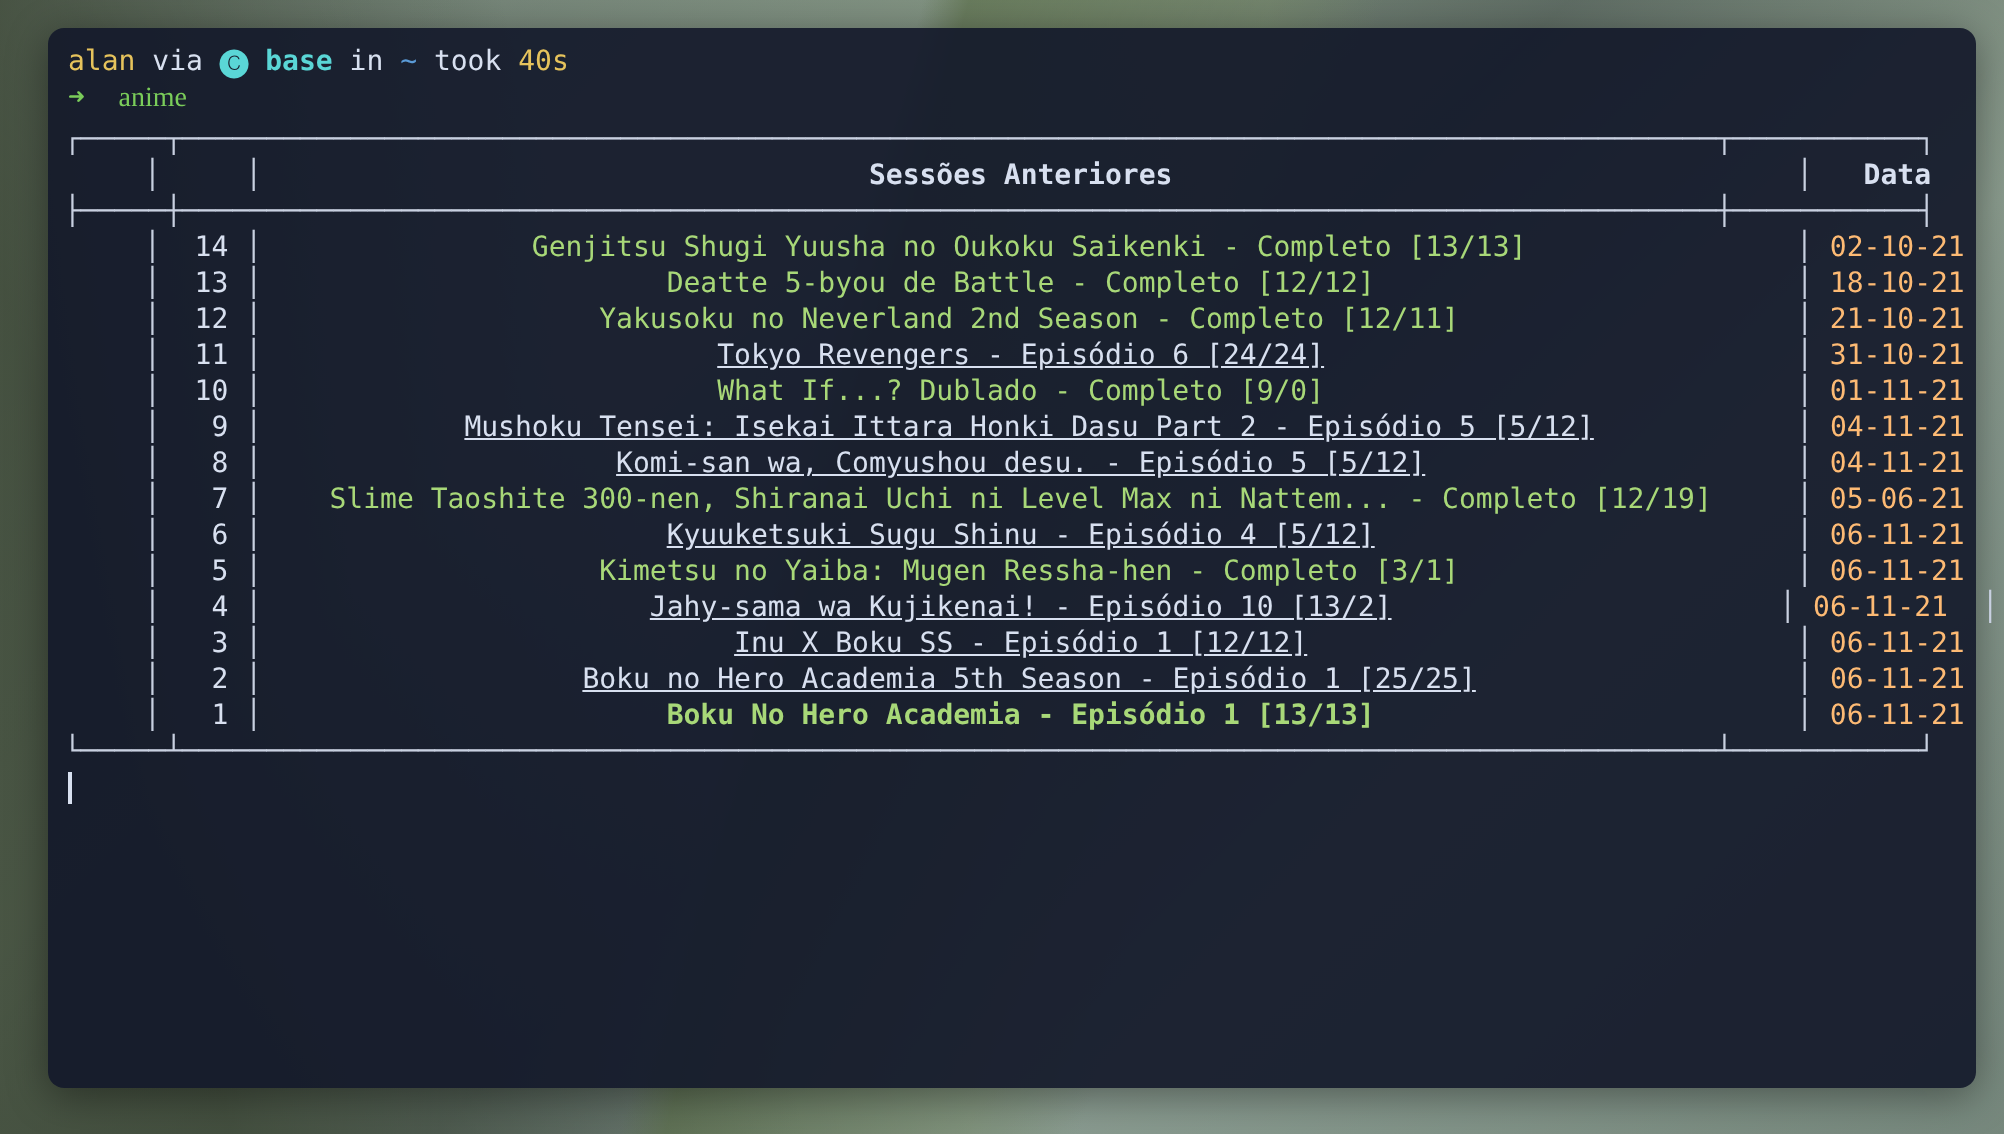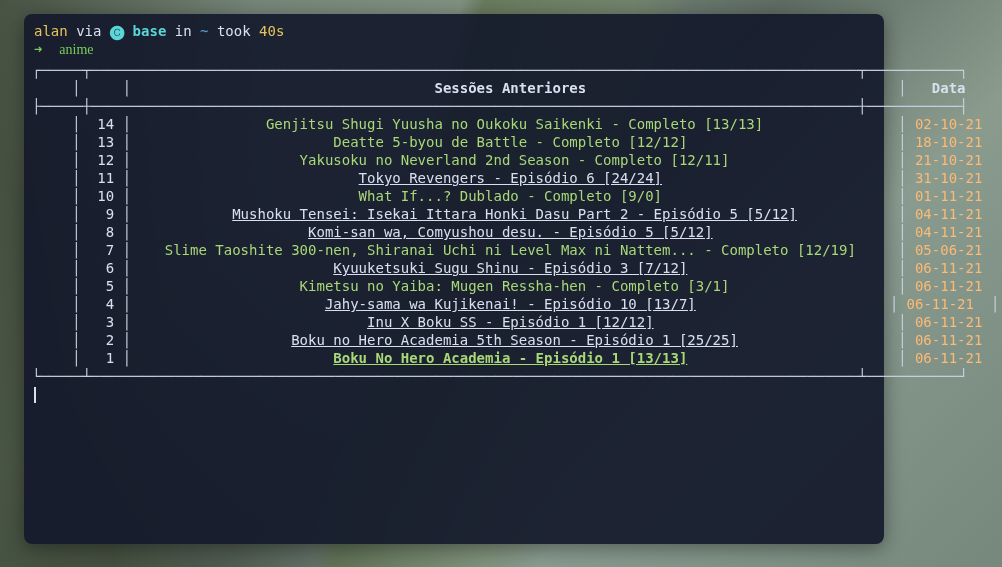--- a/index.html
+++ b/index.html
@@ -19,21 +19,21 @@
     background:
       linear-gradient(105deg, transparent 40%, rgba(90,110,70,0.6) 42%, rgba(120,140,100,0.4) 55%, transparent 60%),
       linear-gradient(75deg, rgba(50,60,40,0.7) 10%, transparent 35%),
       linear-gradient(0deg, rgba(160,180,200,0.4) 60%, rgba(180,200,220,0.3) 100%),
       linear-gradient(135deg, #4a5540 0%, #6a7a5a 30%, #3a4530 50%, #7a8a6a 70%, #5a6a4a 100%);
   }
   .terminal {
     position: absolute;
     left: 24px;
     top: 14px;
-    width: 860px;
+    width: 964px;
     height: 530px;
     background: rgba(20, 25, 42, 0.92);
     border-radius: 8px;
     padding: 8px 8px;
     color: #c8d0e0;
     box-shadow: 0 4px 20px rgba(0,0,0,0.4);
   }
   .prompt-line {
     white-space: pre;
     padding: 0 2px;
@@ -55,21 +55,20 @@
   }
   .row {
     white-space: pre;
     font-variant-ligatures: none;
     margin-left: 40px;
   }
   .row-completo { color: #a8d878; }
   .row-normal { color: #d8e0f0; text-decoration: underline; }
   .row-selected {
     color: #a8d878;
-    text-decoration: underline;
     font-weight: bold;
   }
   .idx-col { color: #d8e0f0; text-align: right; }
   .date-col { color: #fdba74; }
   .pipe { color: #c8d0e0; }
   .header-text { color: #d8e0f0; font-weight: bold; }
   .cursor {
     display: inline-block;
     width: 2px;
     height: 16px;
@@ -92,23 +91,23 @@
     <div class="border-line">├─────┼───────────────────────────────────────────────────────────────────────────────────────────┼───────────┤</div>
     <div id="rows-container">
         <div class="row"><span class="pipe">│</span><span class="idx-col">  14 </span><span class="pipe">│</span><span>                </span><span class="row-completo">Genjitsu Shugi Yuusha no Oukoku Saikenki - Completo [13/13]</span><span>                </span><span class="pipe">│</span><span class="date-col"> 02-10-21  </span><span class="pipe">│</span></div>
         <div class="row"><span class="pipe">│</span><span class="idx-col">  13 </span><span class="pipe">│</span><span>                        </span><span class="row-completo">Deatte 5-byou de Battle - Completo [12/12]</span><span>                         </span><span class="pipe">│</span><span class="date-col"> 18-10-21  </span><span class="pipe">│</span></div>
         <div class="row"><span class="pipe">│</span><span class="idx-col">  12 </span><span class="pipe">│</span><span>                    </span><span class="row-completo">Yakusoku no Neverland 2nd Season - Completo [12/11]</span><span>                    </span><span class="pipe">│</span><span class="date-col"> 21-10-21  </span><span class="pipe">│</span></div>
         <div class="row"><span class="pipe">│</span><span class="idx-col">  11 </span><span class="pipe">│</span><span>                           </span><span class="row-normal">Tokyo Revengers - Episódio 6 [24/24]</span><span>                            </span><span class="pipe">│</span><span class="date-col"> 31-10-21  </span><span class="pipe">│</span></div>
         <div class="row"><span class="pipe">│</span><span class="idx-col">  10 </span><span class="pipe">│</span><span>                           </span><span class="row-completo">What If...? Dublado - Completo [9/0]</span><span>                            </span><span class="pipe">│</span><span class="date-col"> 01-11-21  </span><span class="pipe">│</span></div>
         <div class="row"><span class="pipe">│</span><span class="idx-col">   9 </span><span class="pipe">│</span><span>            </span><span class="row-normal">Mushoku Tensei: Isekai Ittara Honki Dasu Part 2 - Episódio 5 [5/12]</span><span>            </span><span class="pipe">│</span><span class="date-col"> 04-11-21  </span><span class="pipe">│</span></div>
         <div class="row"><span class="pipe">│</span><span class="idx-col">   8 </span><span class="pipe">│</span><span>                     </span><span class="row-normal">Komi-san wa, Comyushou desu. - Episódio 5 [5/12]</span><span>                      </span><span class="pipe">│</span><span class="date-col"> 04-11-21  </span><span class="pipe">│</span></div>
         <div class="row"><span class="pipe">│</span><span class="idx-col">   7 </span><span class="pipe">│</span><span>    </span><span class="row-completo">Slime Taoshite 300-nen, Shiranai Uchi ni Level Max ni Nattem... - Completo [12/19]</span><span>     </span><span class="pipe">│</span><span class="date-col"> 05-06-21  </span><span class="pipe">│</span></div>
-        <div class="row"><span class="pipe">│</span><span class="idx-col">   6 </span><span class="pipe">│</span><span>                        </span><span class="row-normal">Kyuuketsuki Sugu Shinu - Episódio 3 [7/12]</span><span>                         </span><span class="pipe">│</span><span class="date-col"> 06-11-21  </span><span class="pipe">│</span></div>
+        <div class="row"><span class="pipe">│</span><span class="idx-col">   6 </span><span class="pipe">│</span><span>                        </span><span class="row-normal">Kyuuketsuki Sugu Shinu - Episódio 4 [5/12]</span><span>                         </span><span class="pipe">│</span><span class="date-col"> 06-11-21  </span><span class="pipe">│</span></div>
         <div class="row"><span class="pipe">│</span><span class="idx-col">   5 </span><span class="pipe">│</span><span>                    </span><span class="row-completo">Kimetsu no Yaiba: Mugen Ressha-hen - Completo [3/1]</span><span>                    </span><span class="pipe">│</span><span class="date-col"> 06-11-21  </span><span class="pipe">│</span></div>
-        <div class="row"><span class="pipe">│</span><span class="idx-col">   4 </span><span class="pipe">│</span><span>                       </span><span class="row-normal">Jahy-sama wa Kujikenai! - Episódio 10 [13/7]</span><span>                       </span><span class="pipe">│</span><span class="date-col"> 06-11-21  </span><span class="pipe">│</span></div>
+        <div class="row"><span class="pipe">│</span><span class="idx-col">   4 </span><span class="pipe">│</span><span>                       </span><span class="row-normal">Jahy-sama wa Kujikenai! - Episódio 10 [13/2]</span><span>                       </span><span class="pipe">│</span><span class="date-col"> 06-11-21  </span><span class="pipe">│</span></div>
         <div class="row"><span class="pipe">│</span><span class="idx-col">   3 </span><span class="pipe">│</span><span>                            </span><span class="row-normal">Inu X Boku SS - Episódio 1 [12/12]</span><span>                             </span><span class="pipe">│</span><span class="date-col"> 06-11-21  </span><span class="pipe">│</span></div>
         <div class="row"><span class="pipe">│</span><span class="idx-col">   2 </span><span class="pipe">│</span><span>                   </span><span class="row-normal">Boku no Hero Academia 5th Season - Episódio 1 [25/25]</span><span>                   </span><span class="pipe">│</span><span class="date-col"> 06-11-21  </span><span class="pipe">│</span></div>
         <div class="row"><span class="pipe">│</span><span class="idx-col">   1 </span><span class="pipe">│</span><span>                        </span><span class="row-selected">Boku No Hero Academia - Episódio 1 [13/13]</span><span>                         </span><span class="pipe">│</span><span class="date-col"> 06-11-21  </span><span class="pipe">│</span></div>
       </div>
     <div class="border-line">└─────┴───────────────────────────────────────────────────────────────────────────────────────────┴───────────┘</div>
   </div>
   <div><span class="cursor"></span></div>
 </div>
 
 </body></html>

